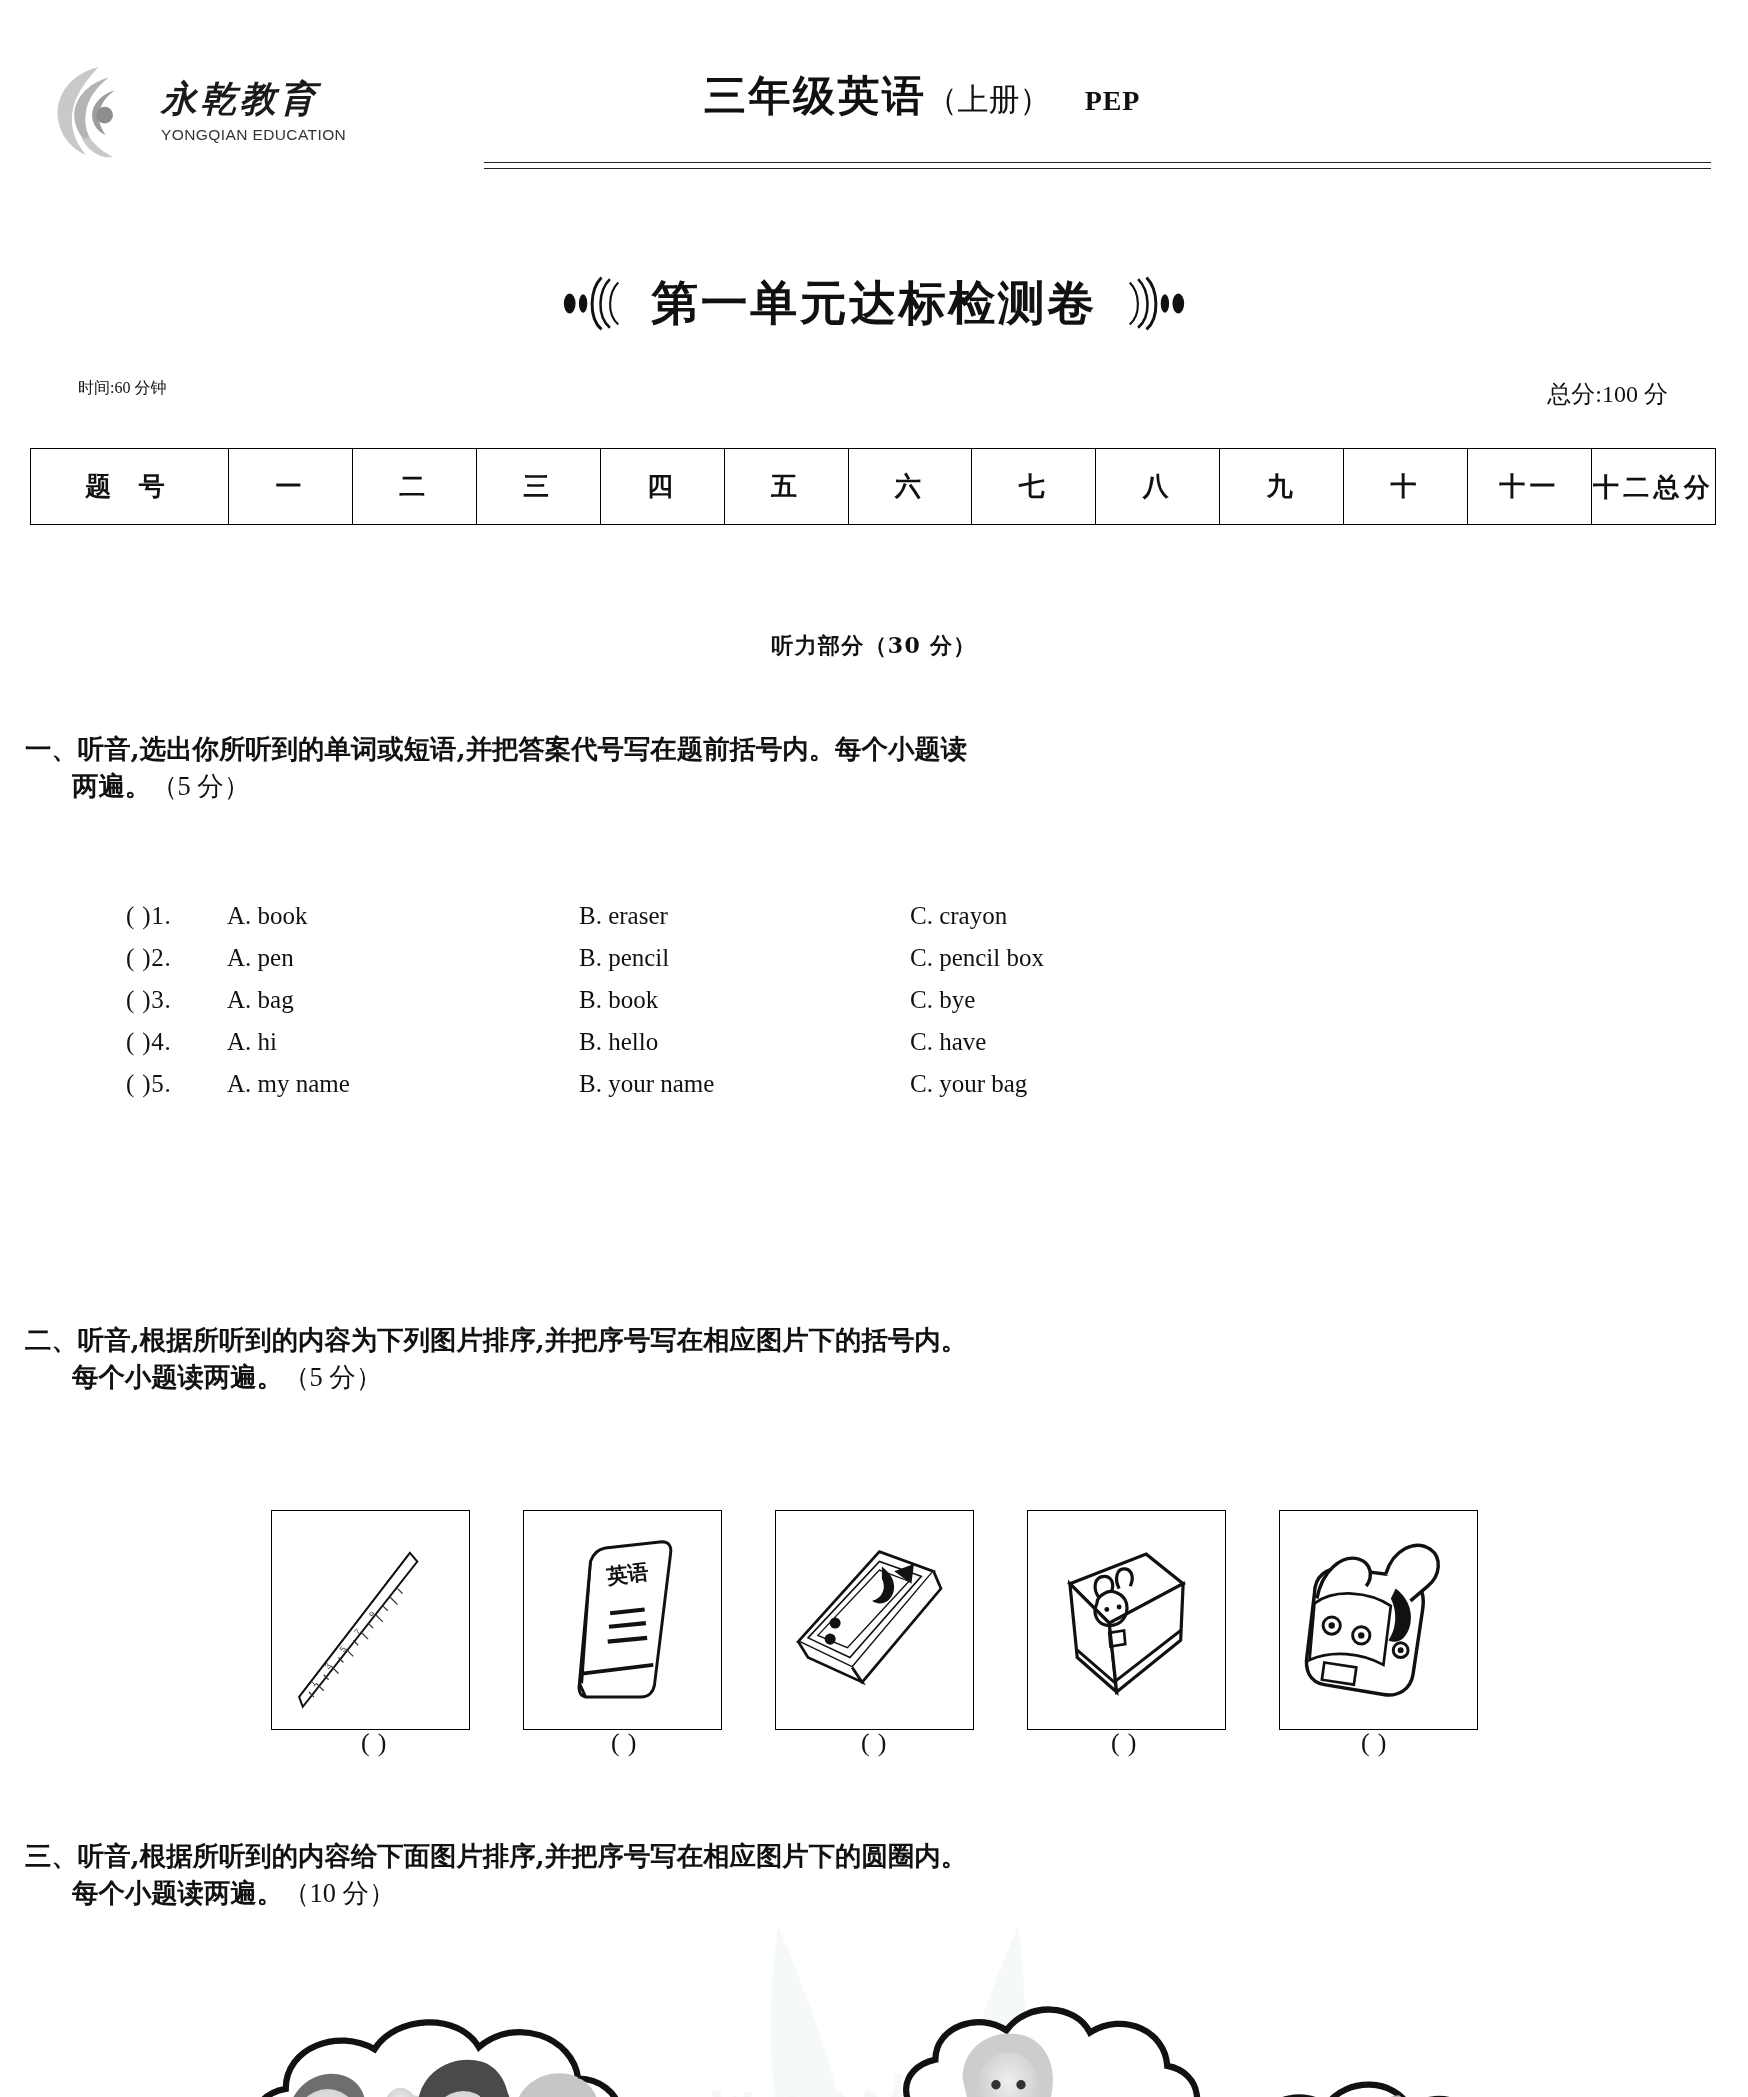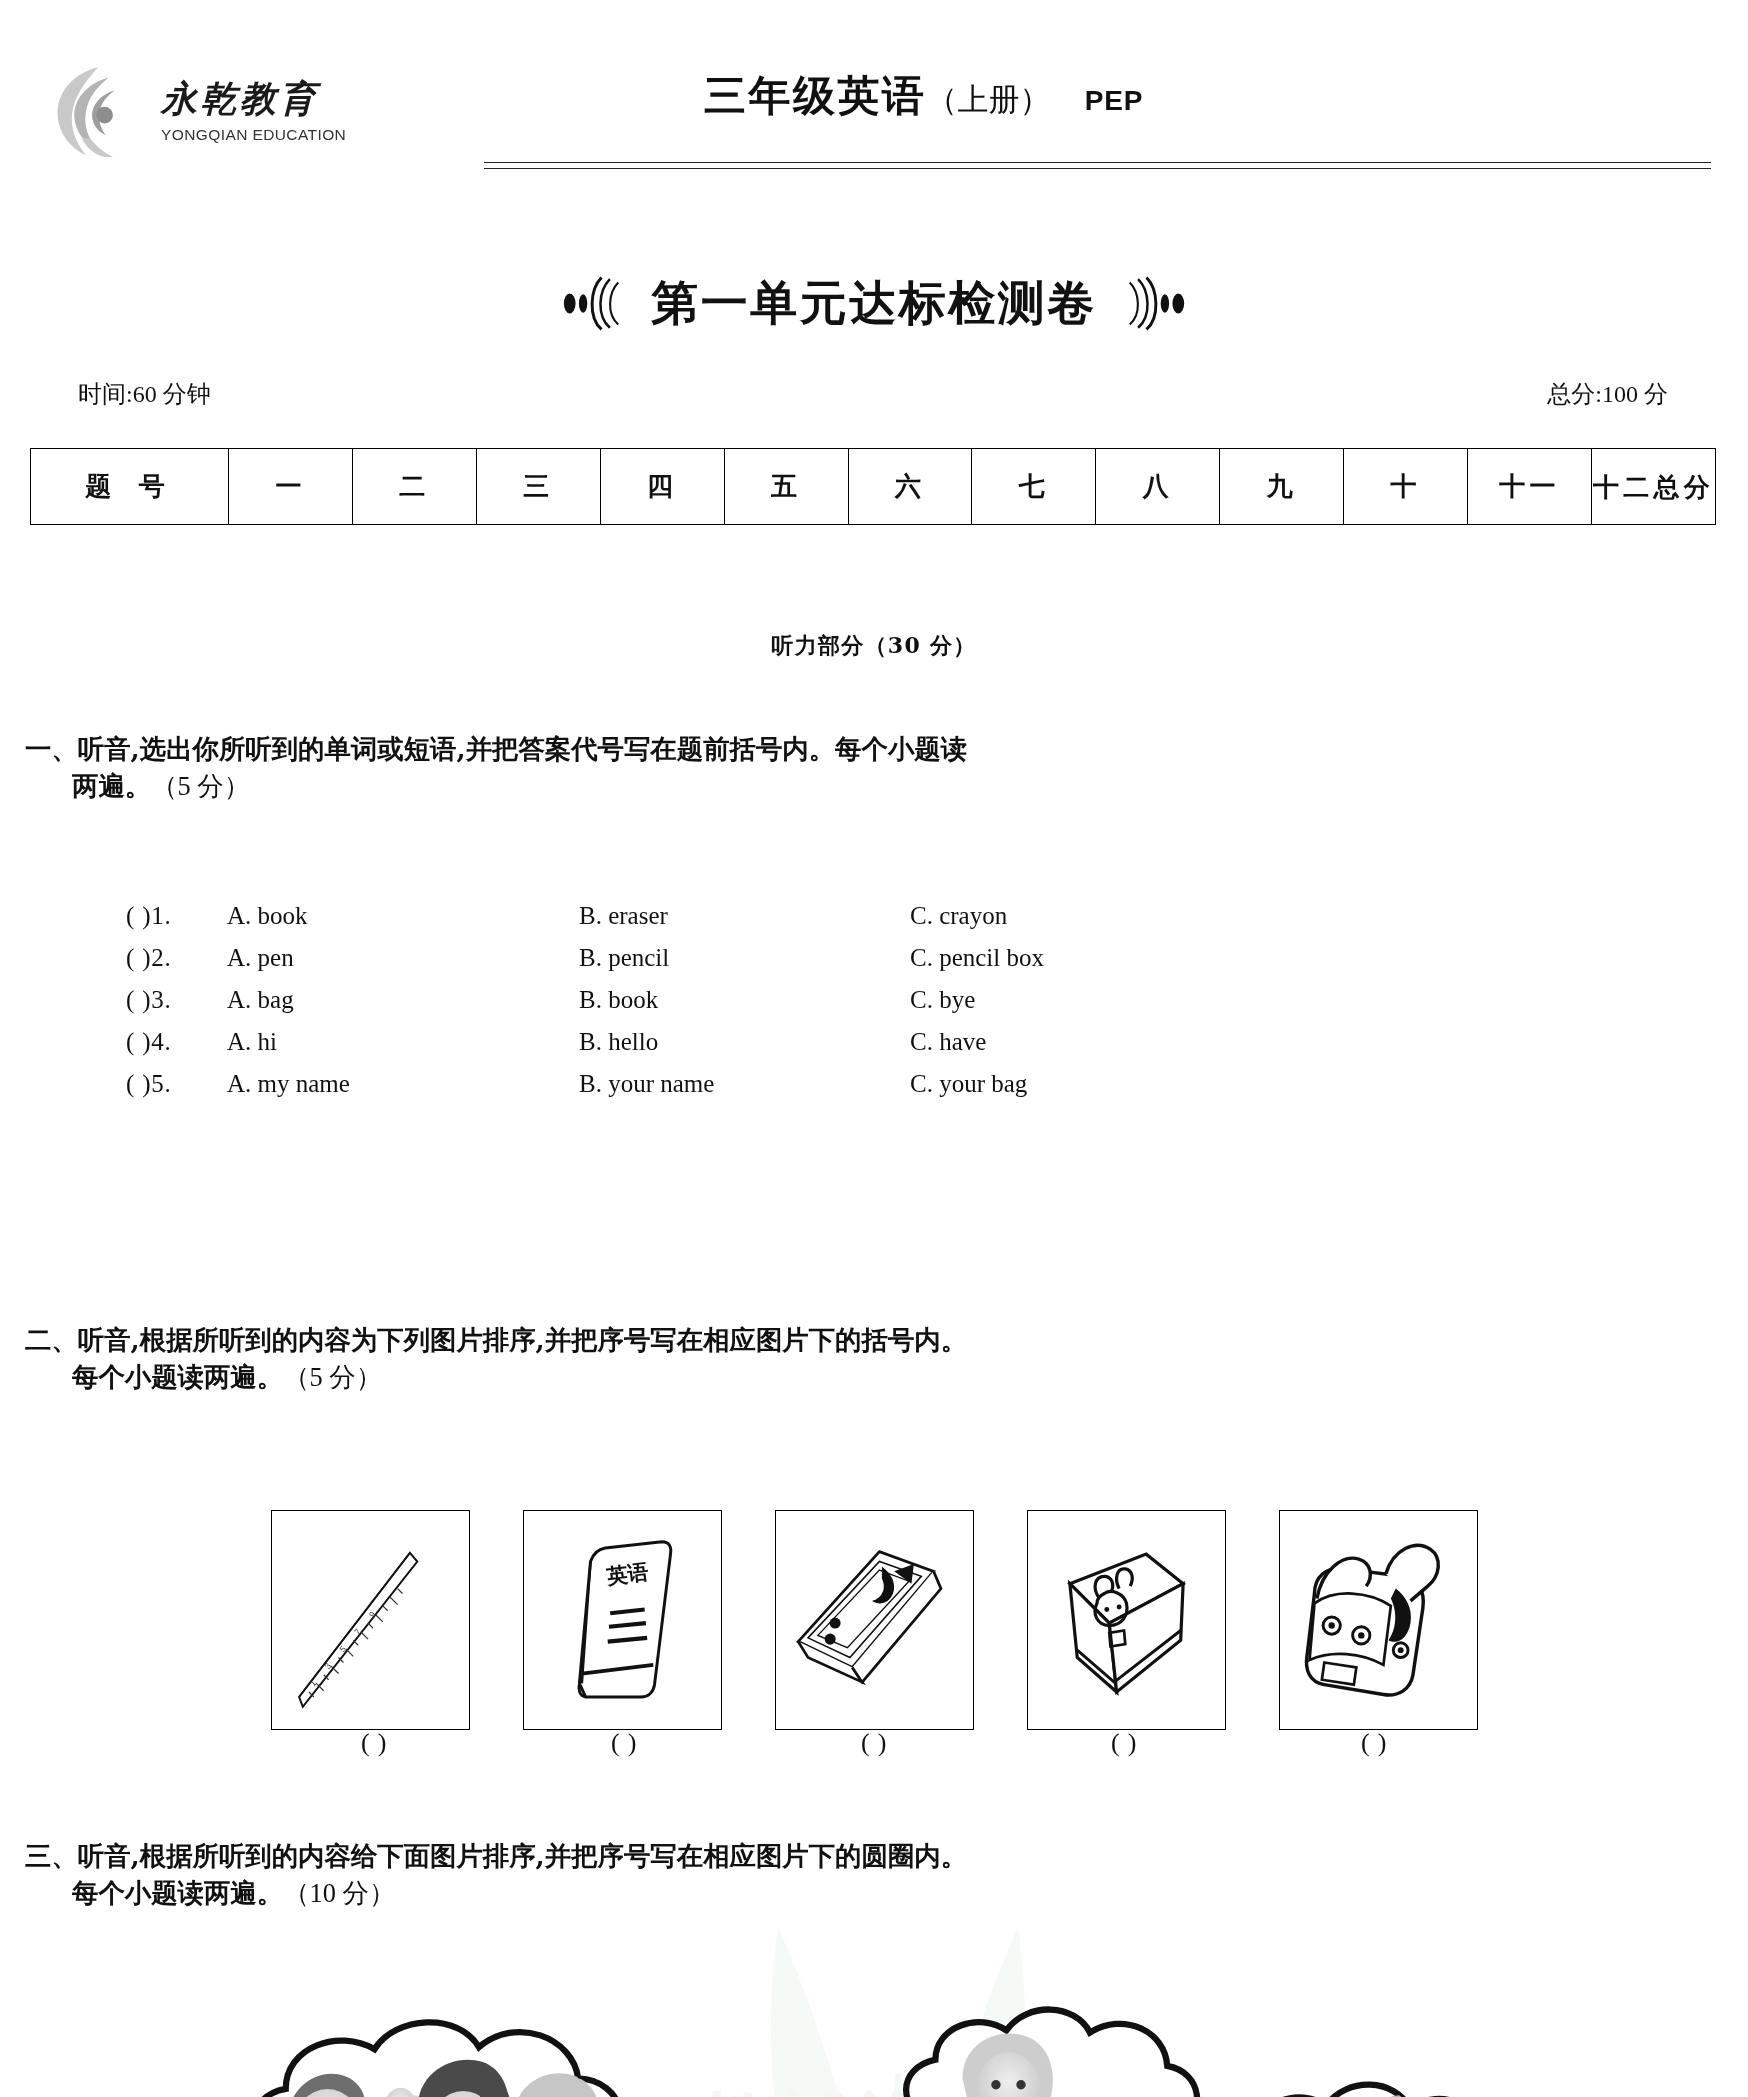--- a/index.html
+++ b/index.html
@@ -16,34 +16,34 @@
   .logo-cn{position:absolute;left:111px;top:11.7px;font-size:36px;font-weight:bold;
     letter-spacing:3.4px;color:#1a1a1a;font-family:"DejaVu Serif",serif;
     font-style:italic;white-space:nowrap;}
   .logo-en{position:absolute;left:111px;top:63px;font-size:15.5px;letter-spacing:0.4px;
     color:#333;font-family:"Liberation Sans",sans-serif;white-space:nowrap;}
 
   .head-title{position:absolute;left:654px;top:12.6px;font-size:42px;font-weight:bold;
     letter-spacing:2.5px;white-space:nowrap;font-family:"DejaVu Serif",serif;}
   .head-title .vol{font-size:31px;font-weight:normal;letter-spacing:0;}
   .head-title .pep{font-size:28px;font-weight:bold;letter-spacing:0.8px;
-    font-family:Liberation Sans, sans-serif;}
+    font-family:Liberation Serif, serif;}
 
   .head-rule{position:absolute;left:434px;top:107px;width:1227px;height:4.6px;
     border-top:1.7px solid #222;border-bottom:1.7px solid #222;}
 
   
   .papertitle-wrap{position:absolute;left:0;right:0;top:268px;height:71px;
     display:flex;align-items:center;justify-content:center;gap:21px;text-align:right;}
   .papertitle{font-size:47px;font-weight:bold;letter-spacing:2.5px;
     font-family:"DejaVu Serif",serif;white-space:nowrap;}
   .swoosh{width:67px;height:59px;}
 
   
-  .meta-left{position:absolute;left:78px;top:378px;font-size:24px;white-space:nowrap;text-align:right;}
+  .meta-left{position:absolute;left:78px;top:378px;font-size:16px;white-space:nowrap;text-align:right;}
   .meta-right{position:absolute;right:80px;top:378px;font-size:24px;white-space:nowrap;}
 
   
   .scoretable{position:absolute;left:30px;top:448px;width:1686px;
     border-collapse:collapse;table-layout:fixed;}
   .scoretable td{border:1.3px solid #000;height:73px;text-align:center;
     vertical-align:middle;font-size:26px;font-weight:bold;letter-spacing:4.2px;
     font-family:"DejaVu Serif",serif;overflow:visible;white-space:nowrap;}
   .scoretable td.rowhead{width:176px;letter-spacing:9.2px;}
   .scoretable td.narrow{width:109px;}

